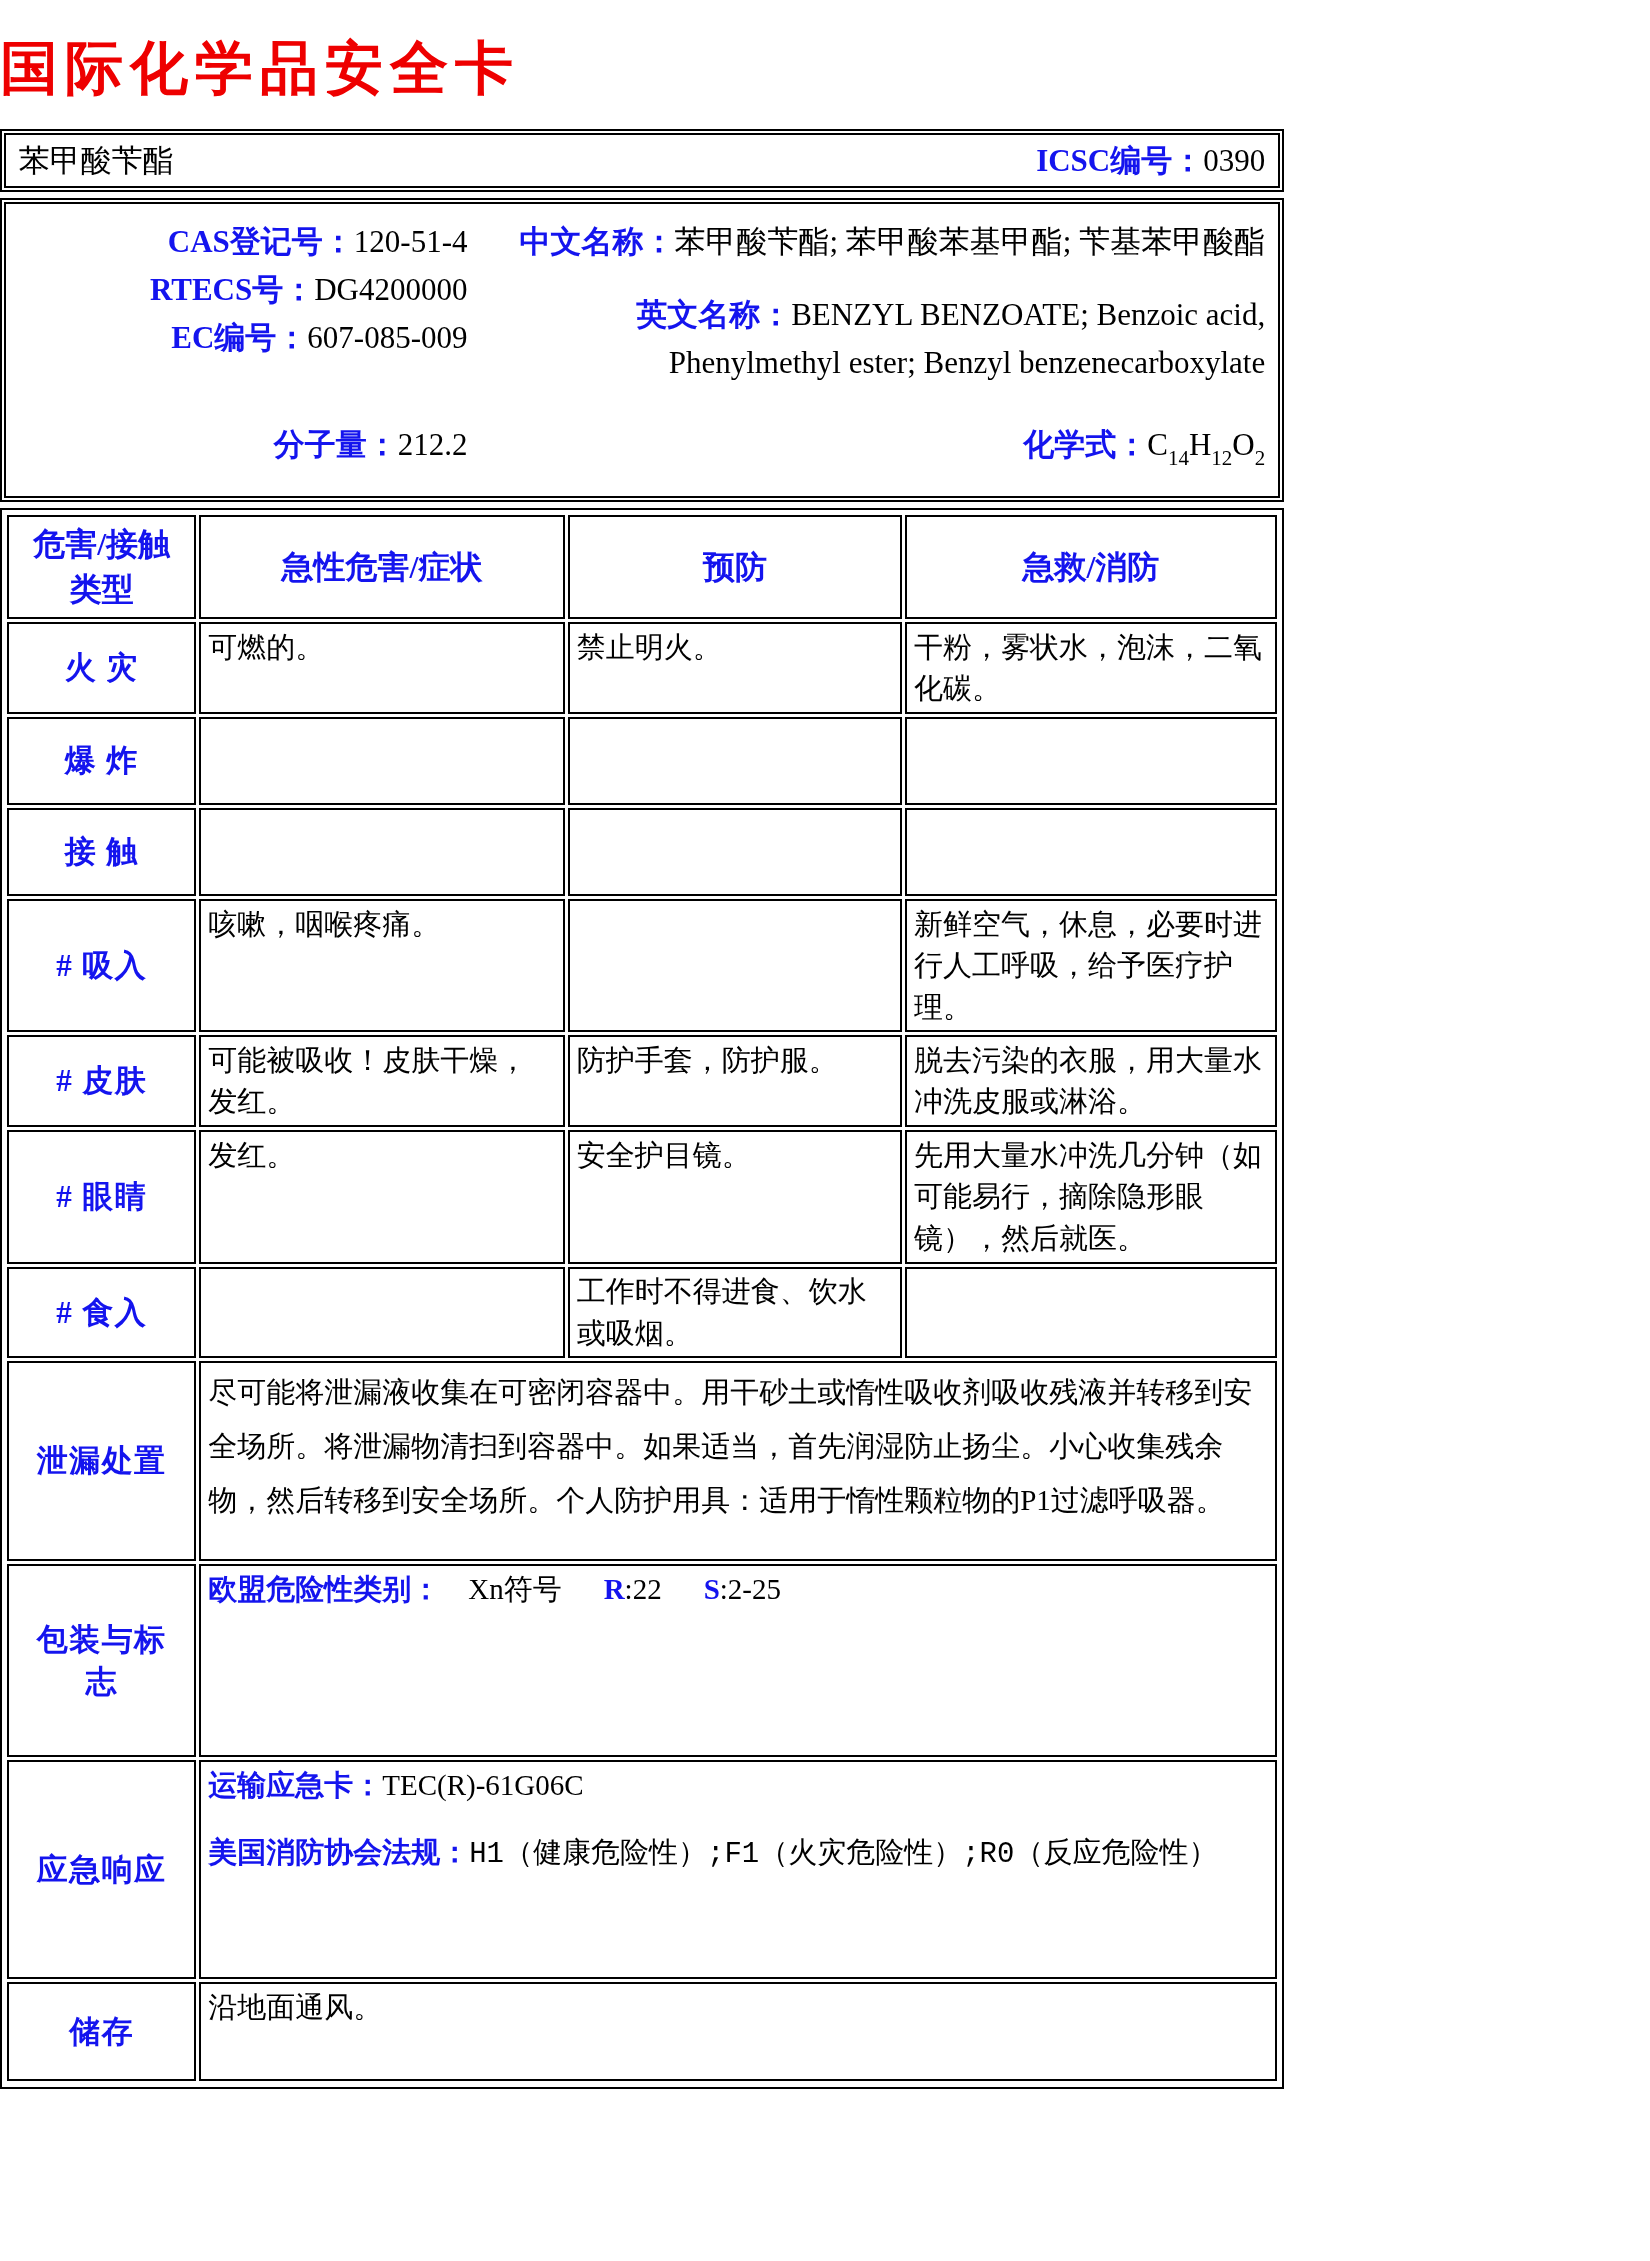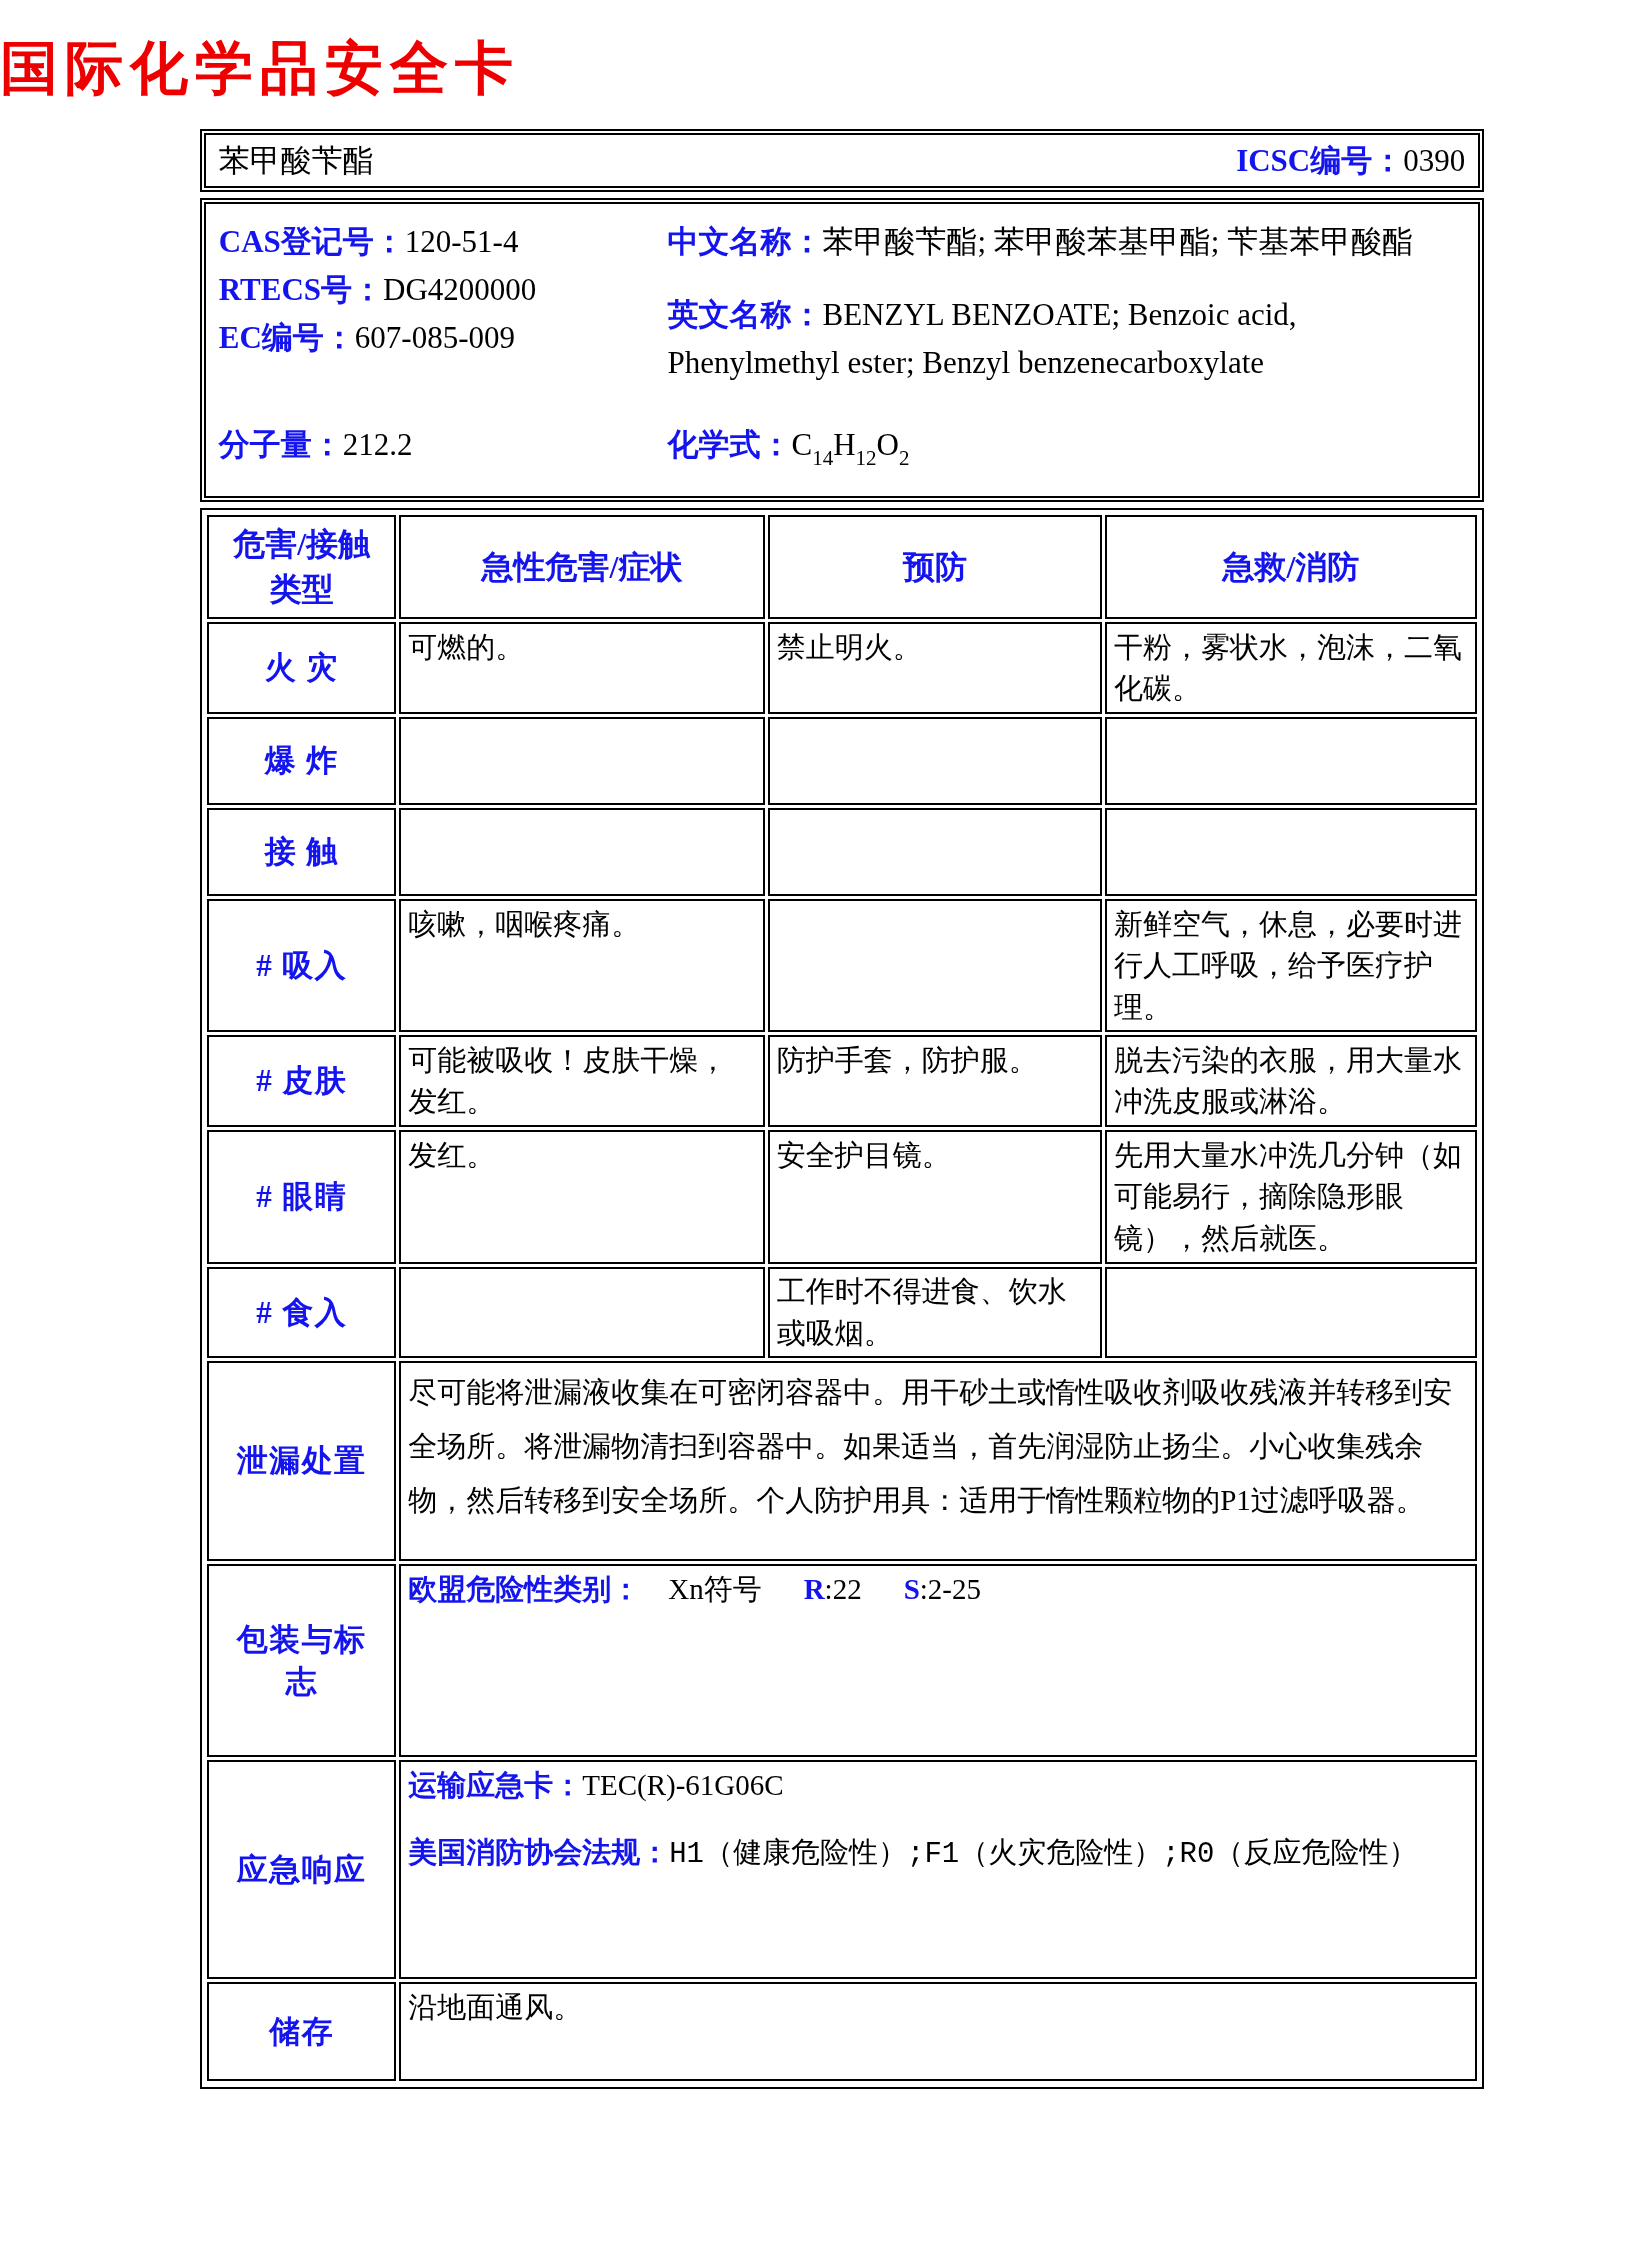--- a/index.html
+++ b/index.html
@@ -11,21 +11,20 @@
   .page-title{
     color:#ee0000;
     font-weight:bold;
     font-size:58px;
     letter-spacing:7px;
     padding-top:30px;
     margin:0 0 21px 0;
     font-family:"DejaVu Sans","Liberation Sans",sans-serif;
   }
   .content{
-    margin-left:200px;
     width:1284px;
   }
   
   .outer{
     border:2.8px solid #000;
     padding:2.1px;
     margin-bottom:5.6px;
     box-sizing:border-box;
   }
   .inner{
@@ -107,21 +106,21 @@
   <div class="outer sec-a">
     <div class="inner">
       <span>苯甲酸苄酯</span>
       <span>
         <span class="blue">ICSC编号：</span><span class="blk">0390</span>
       </span>
     </div>
   </div>
 
   <div class="outer sec-b">
-    <div class="inner" style="padding:14px 12.7px 18.3px 12.7px;">
+    <div class="inner" style="padding:14px 12.7px 18.3px 12.7px;text-align:right;">
       <div class="idrow">
         <div class="id-col">
           <div class="id-line"><span class="blue">CAS登记号：</span><span class="blk">120-51-4</span></div>
           <div class="id-line"><span class="blue">RTECS号：</span><span class="blk">DG4200000</span></div>
           <div class="id-line"><span class="blue">EC编号：</span><span class="blk">607-085-009</span></div>
         </div>
         <div class="name-col">
           <p class="cn-name"><span class="blue">中文名称：</span><span class="blk">苯甲酸苄酯; 苯甲酸苯基甲酯; 苄基苯甲酸酯</span></p>
           <p class="en-name"><span class="blue">英文名称：</span><span class="blk">BENZYL BENZOATE; Benzoic acid, Phenylmethyl ester; Benzyl benzenecarboxylate</span></p>
         </div>

